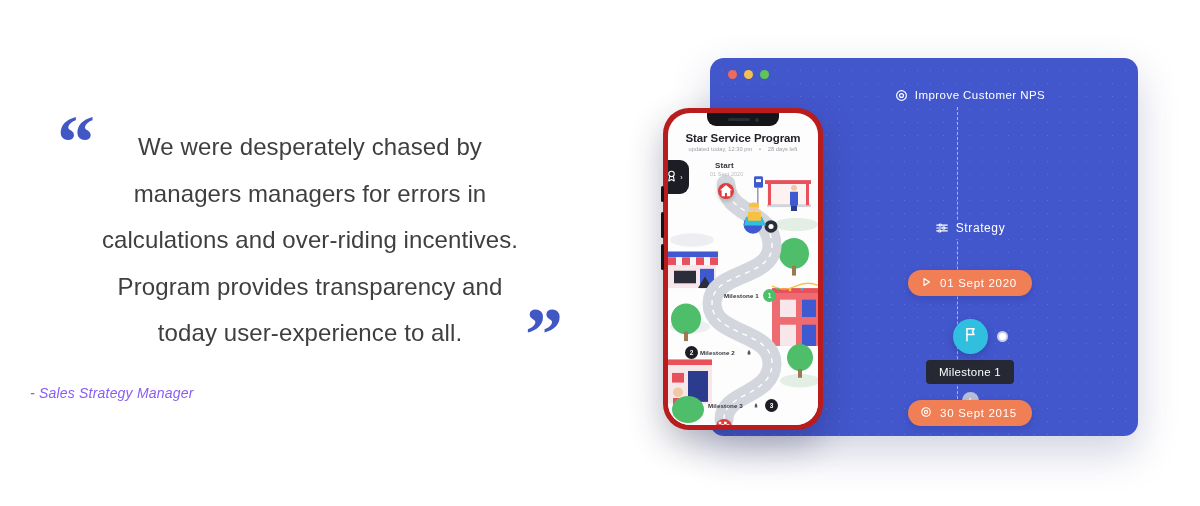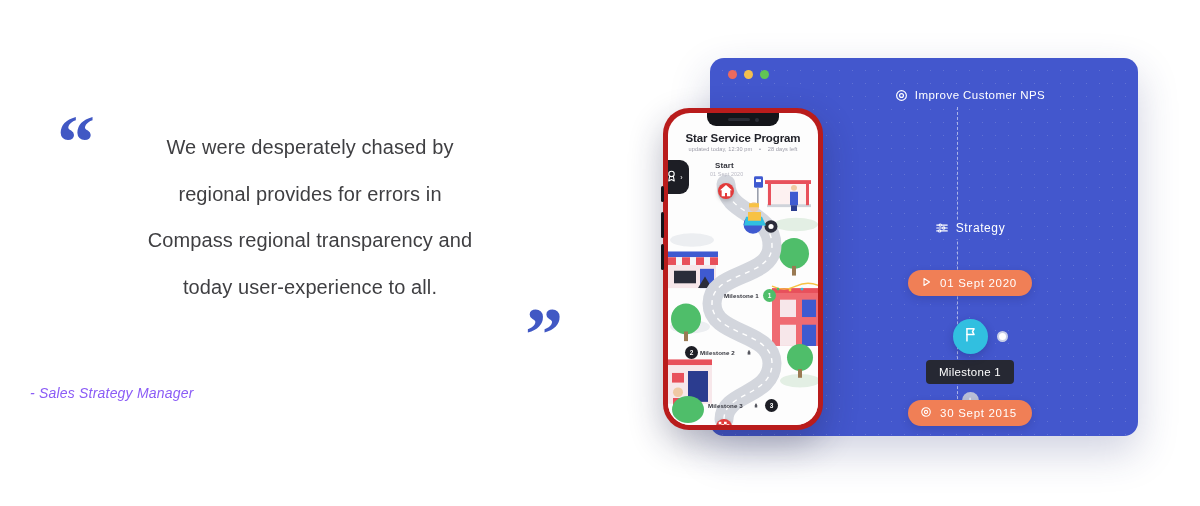--- a/index.html
+++ b/index.html
@@ -26,21 +26,21 @@
   }
   .quote-open { left: 57px; top: 104px; font-size: 76px; }
   .quote-close { left: 525px; top: 296px; font-size: 76px; }
 
   .quote-body {
     position: absolute;
     left: 60px; top: 124px;
     width: 500px;
     text-align: center;
     color: #3f3f42;
-    font-size: 20px;
+    font-size: 24px;
     line-height: 46.5px;
     letter-spacing: .1px;
   }
   .quote-line { display: block; white-space: nowrap; }
   .attribution {
     position: absolute;
     left: 30px; top: 385px;
     font-size: 14px;
     font-style: italic;
     color: #8b5cf6;
@@ -268,22 +268,23 @@
 <body>
 
 <div class="page">
 
   <div class="testimonial">
 
     <div class="quote-open">“</div>
 
     <div class="quote-body">
       <span class="quote-line">We were desperately chased by</span>
-      <span class="quote-line">regional provides for errors in</span>
-      <span class="quote-line">Compass regional transparency and</span>
+      <span class="quote-line">managers managers for errors in</span>
+      <span class="quote-line">calculations and over-riding incentives.</span>
+      <span class="quote-line">Program provides transparency and</span>
       <span class="quote-line">today user-experience to all.</span>
     </div>
 
     <div class="quote-close">”</div>
 
     <div class="attribution">- Sales Strategy Manager</div>
   </div>
 
   <div class="dash-window">
     <div class="dash-grid"></div>

